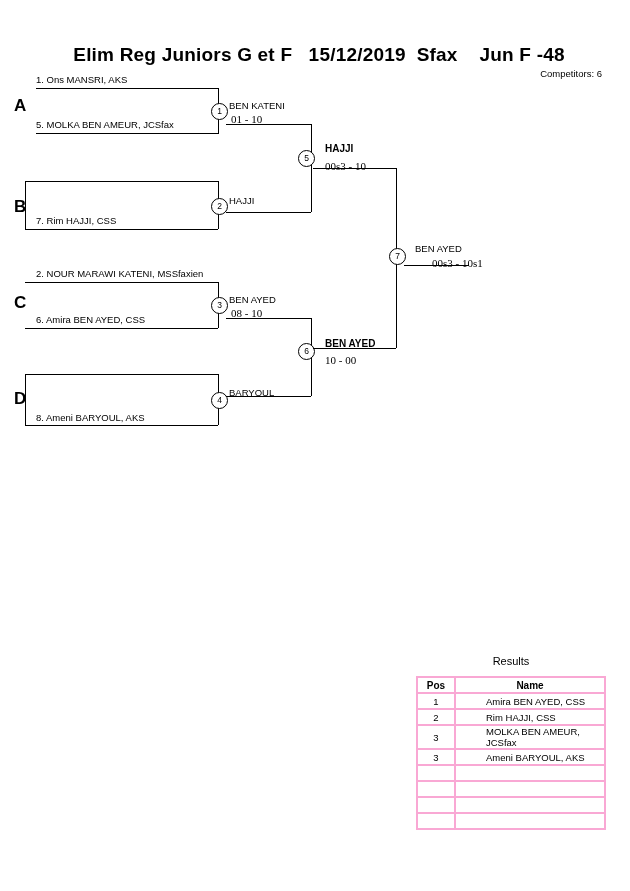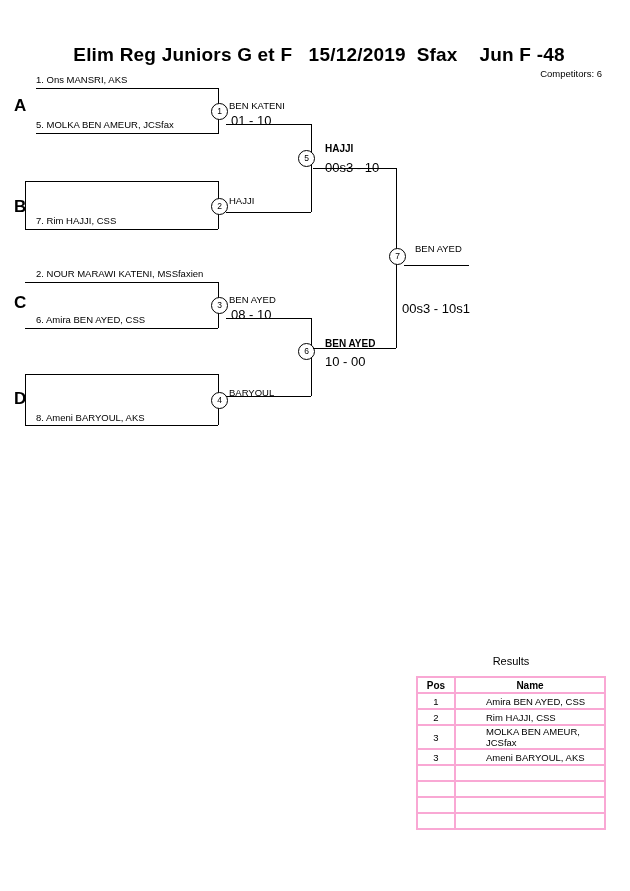--- a/index.html
+++ b/index.html
@@ -84,22 +84,23 @@
     position: absolute;
     font-size: 9.5px;
     white-space: nowrap;
   }
   .winner.bold {
     font-weight: bold;
     font-size: 10px;
   }
   .score {
     position: absolute;
-    font-size: 13px;
+    font-size: 11px;
     white-space: nowrap;
+    font-family: Liberation Serif, serif;
   }
 
   
   .results-title {
     position: absolute;
     left: 416px;
     top: 655px;
     width: 190px;
     text-align: center;
     font-size: 11px;
@@ -196,21 +197,21 @@
   <div class="vline" style="left:311px; top:318px; height:78px;"></div>
   <div class="circle" style="left:298px; top:343px;">6</div>
   <div class="hline" style="left:313px; top:348px; width:83px;"></div>
   <div class="winner bold" style="left:325px; top:338px;">BEN AYED</div>
   <div class="score" style="left:325px; top:354px;">10 - 00</div>
 
   <div class="vline" style="left:396px; top:168px; height:180px;"></div>
   <div class="circle" style="left:389px; top:248px;">7</div>
   <div class="hline" style="left:404px; top:265px; width:65px;"></div>
   <div class="winner" style="left:415px; top:243px;">BEN AYED</div>
-  <div class="score" style="left:402px; top:257px;margin-top:44px;">00s3 - 10s1</div>
+  <div class="score" style="left:432px; top:257px;">00s3 - 10s1</div>
 
   <div class="results-title">Results</div>
   <table class="results">
     <thead>
       <tr>
         <th class="c-pos">Pos</th>
         <th class="c-name">Name</th>
       </tr>
     </thead>
     <tbody>

